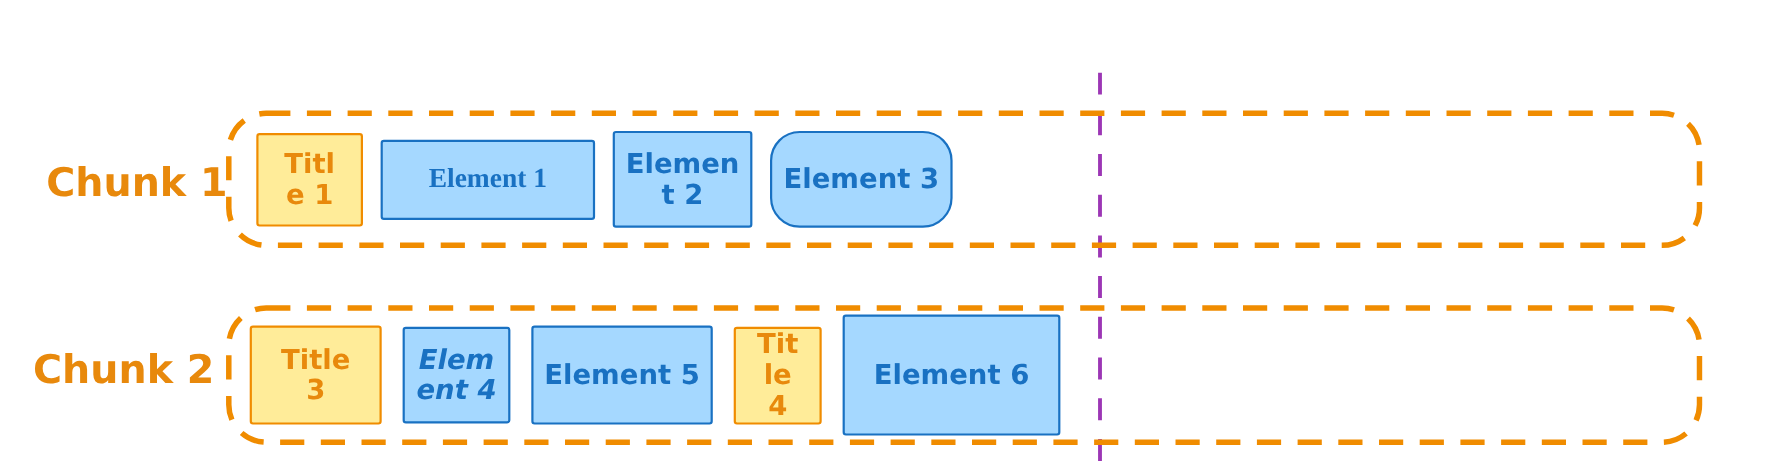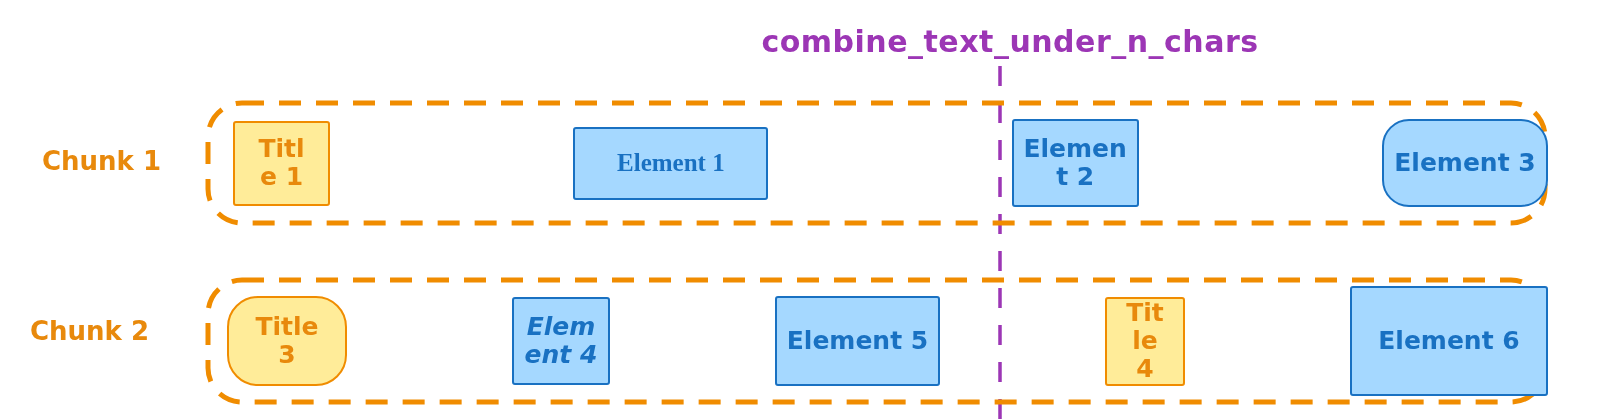--- a/index.html
+++ b/index.html
@@ -35,39 +35,38 @@
   .chunk {
     position: absolute;
     left: 205px;
     width: 1343px;
   }
   .chunk-1 { top: 100px; height: 126px; }
   .chunk-2 { top: 277px; height: 128px; }
 
   .chunk-label {
     position: absolute;
-    font-size: 26px;
+    font-size: 36px;
     font-weight: 600;
     color: var(--orange-text, #e8890c);
     white-space: nowrap;
   }
   .chunk-label-1 { left: 42px; top: 146px; }
   .chunk-label-2 { left: 30px; top: 316px; }
 
   .dash-border {
     position: absolute;
     left: 0; top: 0;
   }
 
   .items {
     position: absolute;
     inset: 0;
     display: flex;
     align-items: center;
-    justify-content: space-between;
   }
   .chunk-1 .items { padding-left: 28px; gap: 16px; }
   .chunk-2 .items { padding-left: 22px; gap: 19px; }
 
   .box {
     box-sizing: border-box;
     display: flex;
     align-items: center;
     justify-content: center;
     text-align: center;
@@ -91,32 +90,31 @@
     padding: 0 8px;
   }
 
   
   .i00 { width: 97px;  height: 85px; }
   .i01 { width: 195px; height: 73px; padding: 0 8px; font-family: Liberation Serif, serif; }
   .i02 { width: 127px; height: 88px; padding: 0 10px; }
   .i03 { width: 94px;  height: 89px; }
   .i04 { width: 166px; height: 88px; border-radius: 27px; }
 
-  .i10 { width: 120px; height: 90px; padding: 0 8px; border-radius: 31px; }
+  .i10 { width: 120px; height: 90px; padding: 0 8px; }
   .i11 { width: 98px;  height: 88px; padding: 0 4px; font-style: italic; }
   .i12 { width: 165px; height: 90px; }
   .i13 { width: 80px;  height: 89px; }
   .i14 { width: 198px; height: 110px; }
 </style>
 </head>
 <body>
 
 <div class="canvas">
 
-  <div class="diagram-title">combine_text_under_n_chars</div>
 
   <svg class="vline" width="10" height="354">
     <line x1="4" y1="0" x2="4" y2="354" style="stroke: var(--purple, #9c36b5);" stroke-width="3.5" stroke-dasharray="20 17"></line>
   </svg>
 
   <div class="chunk-label chunk-label-1">Chunk 1</div>
 
   <div class="chunk chunk-1">
     <svg class="dash-border" width="1343" height="126">
       <rect x="3" y="3" width="1337" height="120" rx="34" fill="none" style="stroke: var(--orange, #f08c00);" stroke-width="5" stroke-dasharray="22 15"></rect>

